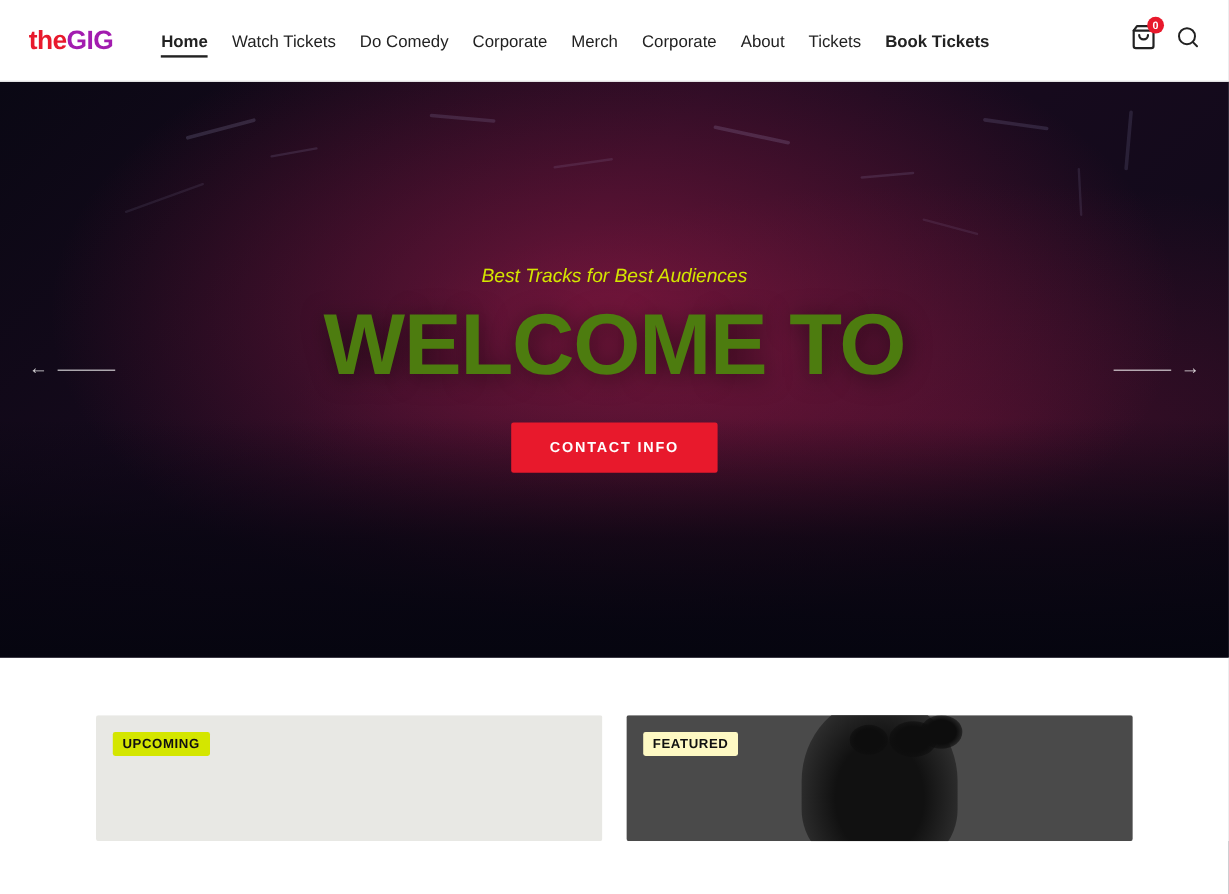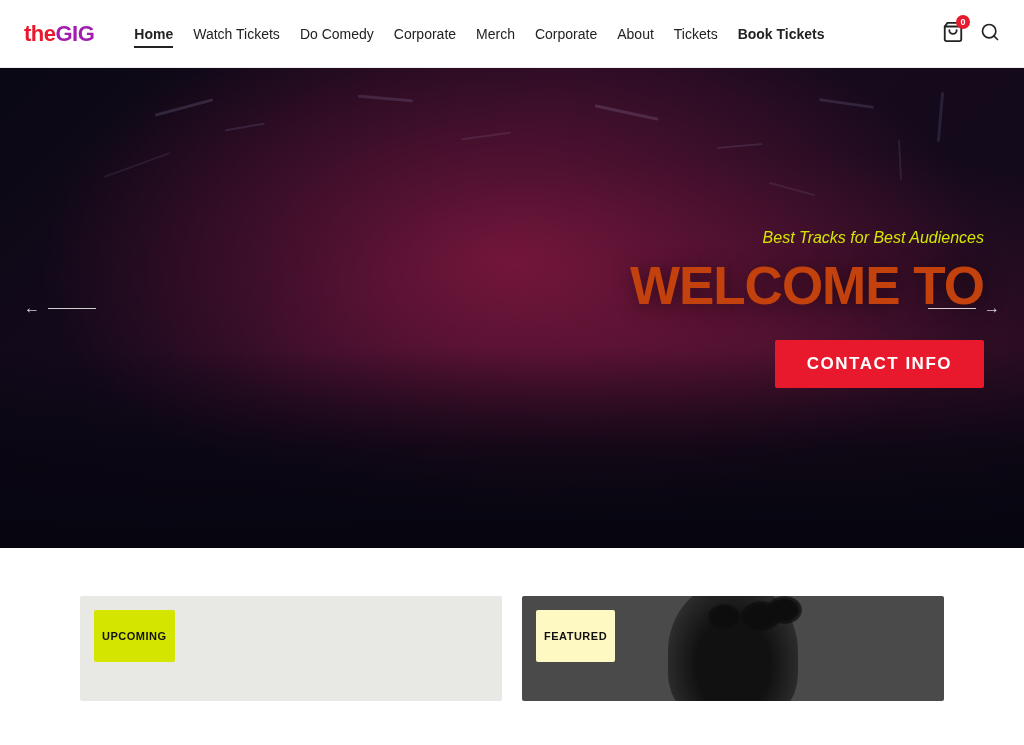--- a/index.html
+++ b/index.html
@@ -119,47 +119,47 @@
       right: 0;
       height: 200px;
       background: linear-gradient(to top, rgba(5,5,15,0.95) 0%, rgba(5,5,15,0.7) 50%, transparent 100%);
     }
 
     .hero-content {
       position: absolute;
       inset: 0;
       display: flex;
       flex-direction: column;
-      align-items: flex-end;
+      align-items: center;
       justify-content: center;
       text-align: center;
       padding: 0 40px;
     }
     .hero-subtitle {
       color: #d4e600;
       font-size: 16px;
       margin-bottom: 12px;
       font-style: italic;
     }
     .hero-title {
-      color: #c2410c;
-      font-size: 53px;
+      color: #4d7c0f;
+      font-size: 72px;
       font-weight: 900;
       line-height: 1.0;
       letter-spacing: -1px;
       text-transform: uppercase;
       margin-bottom: 28px;
       text-shadow: 2px 2px 20px rgba(0,0,0,0.5);
     }
     .hero-cta {
       background: #e8192c;
       color: #fff;
       border: none;
       padding: 14px 32px;
-      font-size: 17px;
+      font-size: 12px;
       font-weight: 700;
       letter-spacing: 1.5px;
       text-transform: uppercase;
       cursor: pointer;
       border-radius: 2px;
     }
     .hero-arrow {
       position: absolute;
       top: 50%;
       transform: translateY(-50%);
@@ -211,21 +211,21 @@
     }
     .show-card-bg-light {
       background: #e8e8e4;
       width: 100%;
       height: 100%;
     }
     .card-badge {
       position: absolute;
       top: 14px;
       left: 14px;
-      padding: 20px 8px;
+      padding: 4px 8px;
       font-size: 11px;
       font-weight: 700;
       letter-spacing: 0.5px;
       text-transform: uppercase;
       border-radius: 2px;
     }
     .badge-upcoming {
       background: #d4e600;
       color: #111;
     }

